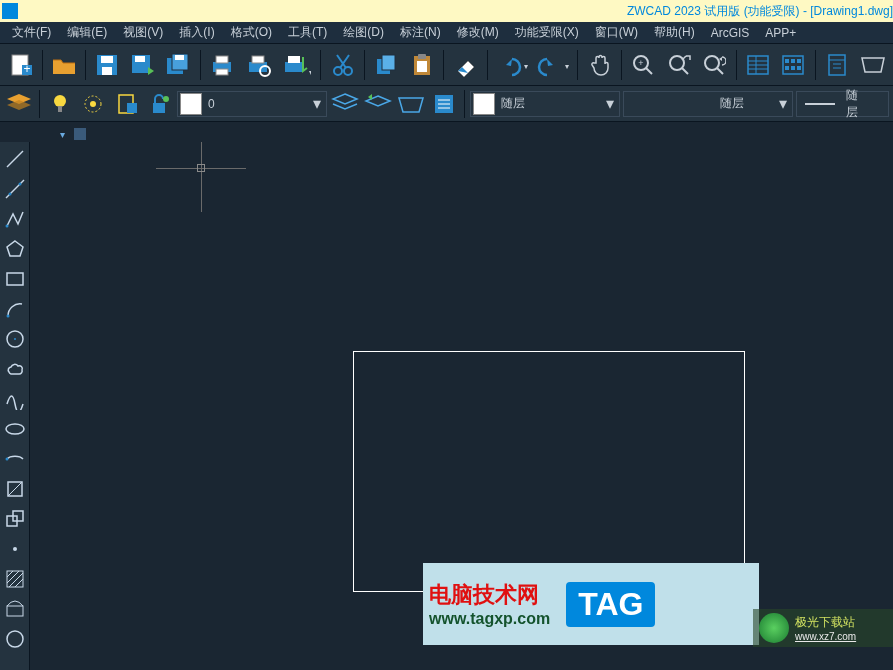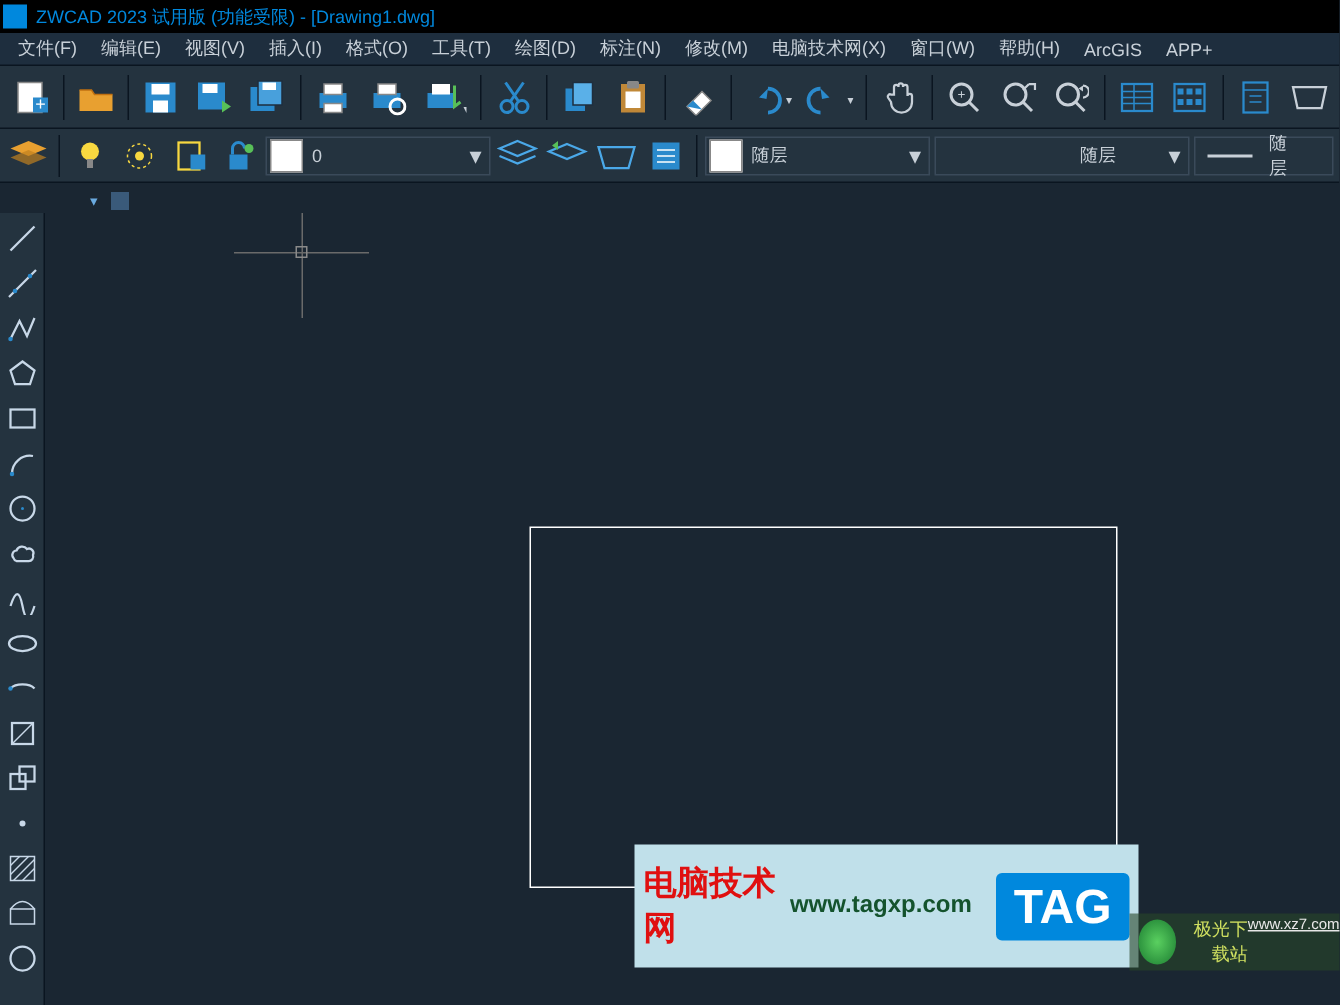--- a/index.html
+++ b/index.html
@@ -1,18 +1,18 @@
 <!DOCTYPE html>
 <html><head>
 <meta charset="utf-8">
 <style>
 * { margin: 0; padding: 0; box-sizing: border-box; font-family: "Microsoft YaHei", Arial, sans-serif; }
 body { width: 893px; height: 670px; background: #1a2632; overflow: hidden; }
 
-.titlebar { height: 22px; background: #000000; display: flex; align-items: center; padding-left: 2px; font-size: 12px; }
+.titlebar { height: 22px; background: #fef9c3; display: flex; align-items: center; padding-left: 2px; font-size: 12px; justify-content: space-between; }
 .titlebar .icon { width: 16px; height: 16px; background: #0088dd; margin-right: 6px; display: inline-block; }
 .titlebar .title { color: #0088dd; font-weight: normal; }
 
 .menubar { height: 22px; background: #1e2e3e; display: flex; align-items: center; padding-left: 4px; border-bottom: 1px solid #0a1520; }
 .menubar .menu-item { color: #c8d0d8; font-size: 12px; padding: 2px 8px; cursor: pointer; }
 
 .toolbar1 { height: 42px; background: #24333f; display: flex; align-items: center; padding: 4px; gap: 3px; border-bottom: 1px solid #0a1520; }
 .toolbar1 .tb-btn { width: 34px; height: 34px; display: flex; align-items: center; justify-content: center; cursor: pointer; position: relative; }
 .toolbar1 .tb-btn.wide { width: 40px; }
 .toolbar1 .sep { width: 1px; height: 30px; background: #0a1520; margin: 0 2px; }
@@ -37,28 +37,28 @@
 .left-toolbar { width: 30px; background: #24333f; display: flex; flex-direction: column; align-items: center; padding-top: 4px; gap: 4px; border-right: 1px solid #0a1520; }
 .left-toolbar .lt-btn { width: 26px; height: 26px; display: flex; align-items: center; justify-content: center; cursor: pointer; }
 
 .canvas { flex: 1; background: #1a2632; position: relative; }
 .canvas .rect-shape { position: absolute; left: 323px; top: 209px; width: 392px; height: 241px; border: 1px solid #ffffff; }
 .canvas .crosshair-h { position: absolute; left: 126px; top: 26px; width: 90px; height: 1px; background: #6a6a6a; }
 .canvas .crosshair-v { position: absolute; left: 171px; top: 0; width: 1px; height: 70px; background: #6a6a6a; }
 .canvas .crosshair-box { position: absolute; left: 167px; top: 22px; width: 8px; height: 8px; border: 1px solid #8a8a8a; }
 
 .watermark { position: absolute; left: 393px; top: 421px; width: 336px; height: 82px; background: #c0e0ea; display: flex; align-items: center; padding: 6px; }
-.watermark .wm-left { display: flex; flex-direction: row; align-items: center; }
+.watermark .wm-left { display: flex; flex-direction: column; align-items: flex-start; }
 .watermark .wm-title { color: #e01010; font-size: 22px; font-weight: bold; }
 .watermark .wm-url { color: #14532d; font-size: 16px; font-weight: bold; }
 .watermark .wm-tag { background: #0088dd; color: #fff; font-size: 32px; font-weight: bold; padding: 4px 12px; margin-left: 16px; border-radius: 4px; }
 
 .watermark2 { position: absolute; right: 0; top: 467px; width: 140px; height: 38px; display: flex; align-items: center; background: rgba(40,70,40,0.6); }
 .watermark2 .wm2-logo { width: 30px; height: 30px; background: radial-gradient(#5ad060, #1a7a30); border-radius: 50%; margin: 0 6px; }
-.watermark2 .wm2-text { display:flex; flex-direction:row;text-align:right; }
+.watermark2 .wm2-text { display:flex; flex-direction:column; }
 .watermark2 .wm2-title { color: #d0e060; font-size: 12px; }
 .watermark2 .wm2-url { color: #e8e8e8; font-size: 10px; text-decoration: underline; }
 
 svg { pointer-events: none; }
 </style>
 </head>
 <body>
 
 <div class="titlebar">
   <span class="icon"></span>
@@ -68,21 +68,21 @@
 <div class="menubar">
   <div class="menu-item">文件(F)</div>
   <div class="menu-item">编辑(E)</div>
   <div class="menu-item">视图(V)</div>
   <div class="menu-item">插入(I)</div>
   <div class="menu-item">格式(O)</div>
   <div class="menu-item">工具(T)</div>
   <div class="menu-item">绘图(D)</div>
   <div class="menu-item">标注(N)</div>
   <div class="menu-item">修改(M)</div>
-  <div class="menu-item">电脑技术网(X)</div>
+  <div class="menu-item">功能受限(X)</div>
   <div class="menu-item">窗口(W)</div>
   <div class="menu-item">帮助(H)</div>
   <div class="menu-item">ArcGIS</div>
   <div class="menu-item">APP+</div>
 </div>
 
 <div class="toolbar1">
   <div class="tb-btn">
       <svg width="24" height="24">
         <rect x="4" y="2" width="16" height="20" fill="#fff" stroke="#888"></rect>

